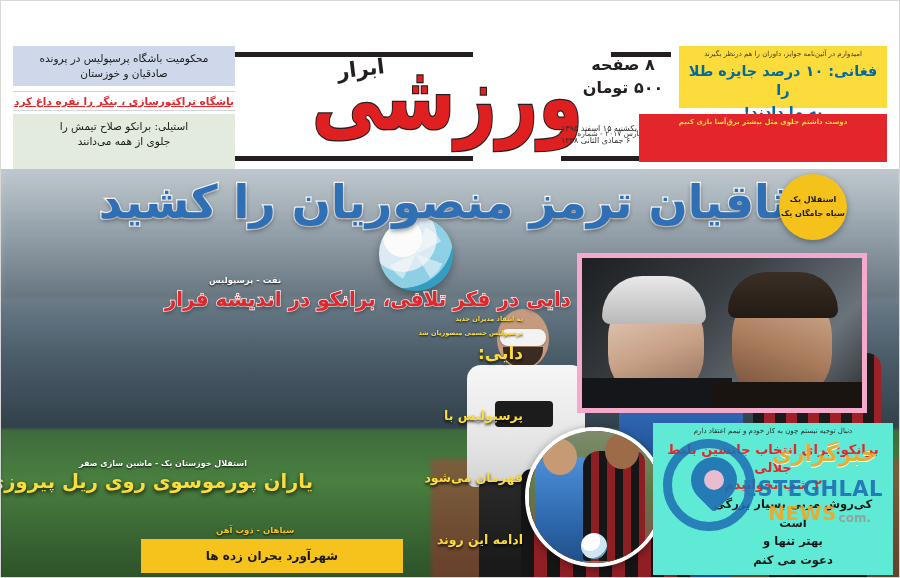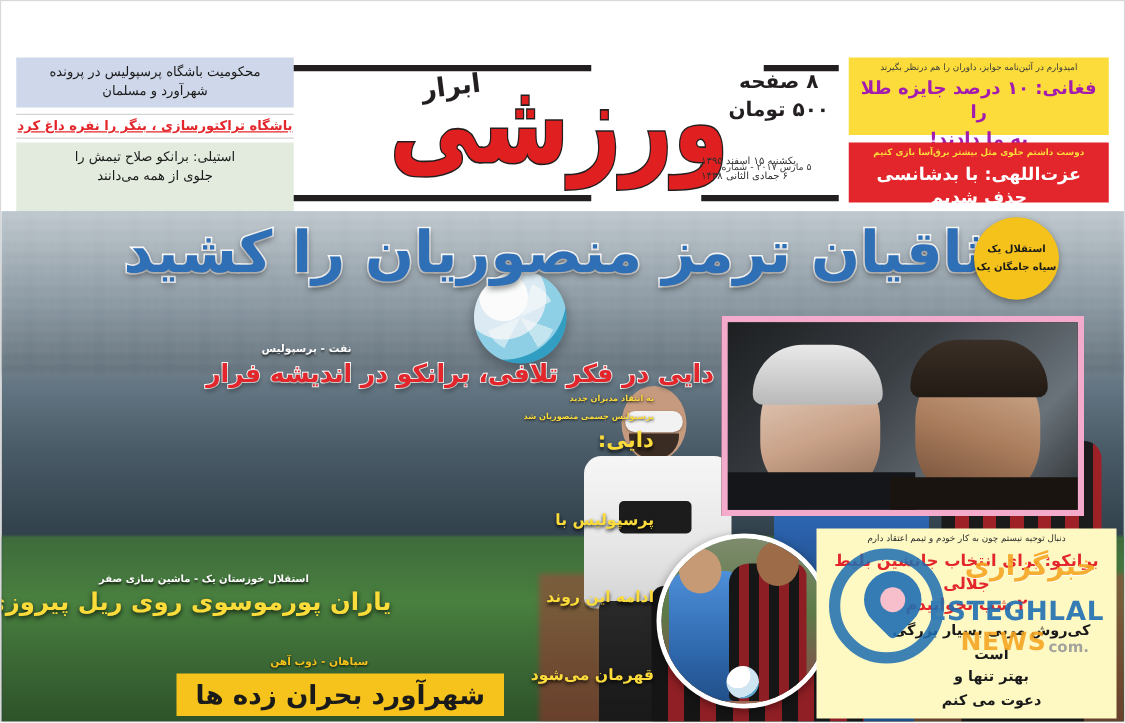--- a/index.html
+++ b/index.html
@@ -91,25 +91,25 @@
   .mh-hdate span { display: block; font-size: 8px; color: #2e2e2e; line-height: 1.5; white-space: nowrap; }
 
   
   .teaser-yellow {
     position: absolute; right: 14px; top: 45px;
     width: 208px; height: 62px;
     background: #fcdc3a; padding: 4px 6px 3px;
     text-align: center; direction: rtl;
   }
   .teaser-yellow .kicker { font-size: 7px; color: #3a3a3a; line-height: 1.3; white-space: nowrap; }
-  .teaser-yellow .main   { font-size: 14.5px; font-weight: bold; color: #a21caf; line-height: 1.3; margin-top: 3px; }
+  .teaser-yellow .main   { font-size: 14.5px; font-weight: bold; color: #0369a1; line-height: 1.3; margin-top: 3px; }
 
   .teaser-red {
     position: absolute; right: 14px; top: 113px;
-    width: 208px; height: 48px;
+    width: 248px; height: 48px;
     background: #e3262c; padding: 4px 6px 3px;
     text-align: center; direction: rtl;
   }
   .teaser-red .kicker { font-size: 7px; font-weight: bold; color: #fcdc3a; line-height: 1.3; white-space: nowrap; }
   .teaser-red .main   { font-size: 14px; font-weight: bold; color: #ffffff; line-height: 1.3; margin-top: 4px; }
 
   
   .teaser-blue {
     position: absolute; left: 12px; top: 45px;
     width: 222px; height: 40px;
@@ -351,32 +351,32 @@
     text-shadow: 0 2px 4px rgba(0,0,0,.8); white-space: nowrap; text-align: center;
   }
 
   
   #derby-banner {
     position: absolute; left: 140px; bottom: 6px; width: 262px; height: 34px;
     background: #f6c31c;
     display: flex; align-items: center; justify-content: center;
     direction: rtl;
   }
-  #derby-banner .txt { font-size: 21px; font-weight: bold; color: #1a1a1a; white-space: nowrap; }
+  #derby-banner .txt { font-size: 12px; font-weight: bold; color: #1a1a1a; white-space: nowrap; }
   #derby-kicker {
     position: absolute; left: 215px; bottom: 44px;
     font-size: 8.5px; font-weight: bold; color: #f6c31c;
     text-shadow: 0 1px 2px rgba(0,0,0,.9); direction: rtl; white-space: nowrap;
   }
 
   
   #pink-panel {
     position: absolute; right: 8px; bottom: 4px;
     width: 240px; height: 152px;
-    background: #fef9c3;
+    background: #5eead4;
   }
   #pink-panel .pp-kicker {
     position: absolute; right: 6px; top: 4px; width: 228px;
     font-size: 7px; color: #2b2b2b; text-align: center; direction: rtl; white-space: nowrap;
   }
   #pink-panel .pp-head {
     position: absolute; right: 6px; top: 18px; width: 228px;
     font-size: 13px; font-weight: bold; color: #e3262c;
     text-align: center; direction: rtl; line-height: 1.35;
   }
@@ -491,26 +491,25 @@
     </div>
 
     <div class="teaser-yellow">
       <div class="kicker">امیدوارم در آئین‌نامه جوایز، داوران را هم درنظر بگیرند</div>
       <div class="main">فغانی: ۱۰ درصد جایزه طلا را</div>
       <div class="main">به ما دادند!</div>
     </div>
 
     <div class="teaser-red">
       <div class="kicker">دوست داشتم جلوی مثل بیشتر برق‌آسا بازی کنیم</div>
-      <div class="main">عزت‌اللهی: با بدشانسی حذف شدیم</div>
     </div>
 
     <div class="teaser-blue">
       <div class="main">محکومیت باشگاه پرسپولیس در پرونده</div>
-      <div class="main">شهرآورد و مسلمان</div>
+      <div class="main">صادقیان و خوزستان</div>
     </div>
 
     <div class="teaser-redline">
       <div class="main">باشگاه تراکتورسازی ، بنگر را نفره داغ کرد</div>
     </div>
 
     <div class="teaser-green">
       <div class="main">استیلی: برانکو صلاح تیمش را</div>
       <div class="main">جلوی از همه می‌دانند</div>
     </div>
@@ -575,22 +574,22 @@
       <div class="kicker">نفت - پرسپولیس</div>
       <div class="txt">دایی در فکر تلافی، برانکو در اندیشه فرار</div>
     </div>
 
     <div id="mid-col">
       <div class="kicker">یه انتقاد مدیران جدید</div>
       <div class="kicker">پرسپولیس جسمی منصوریان شد</div>
       <div class="lead">دایی:</div>
       <div class="body">
         <span>پرسپولیس با</span>
+        <span>قهرمان می‌شود</span>
         <span>ادامه این روند</span>
-        <span>قهرمان می‌شود</span>
       </div>
     </div>
 
     <div id="khuzestan">
       <div class="kicker">استقلال خوزستان یک - ماشین سازی صفر</div>
       <div class="txt">یاران پورموسوی روی ریل پیروزی</div>
     </div>
 
     <div id="derby-kicker">سپاهان - ذوب آهن</div>
     <div id="derby-banner">

